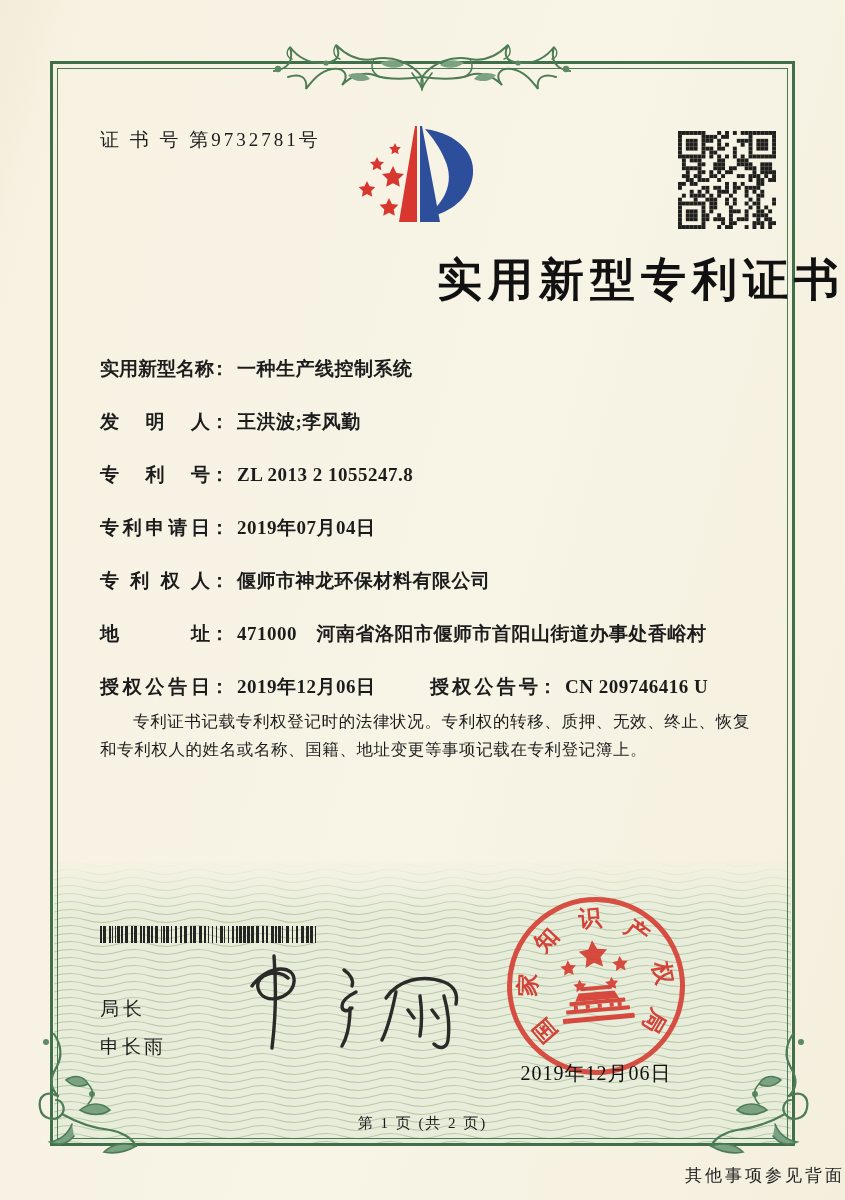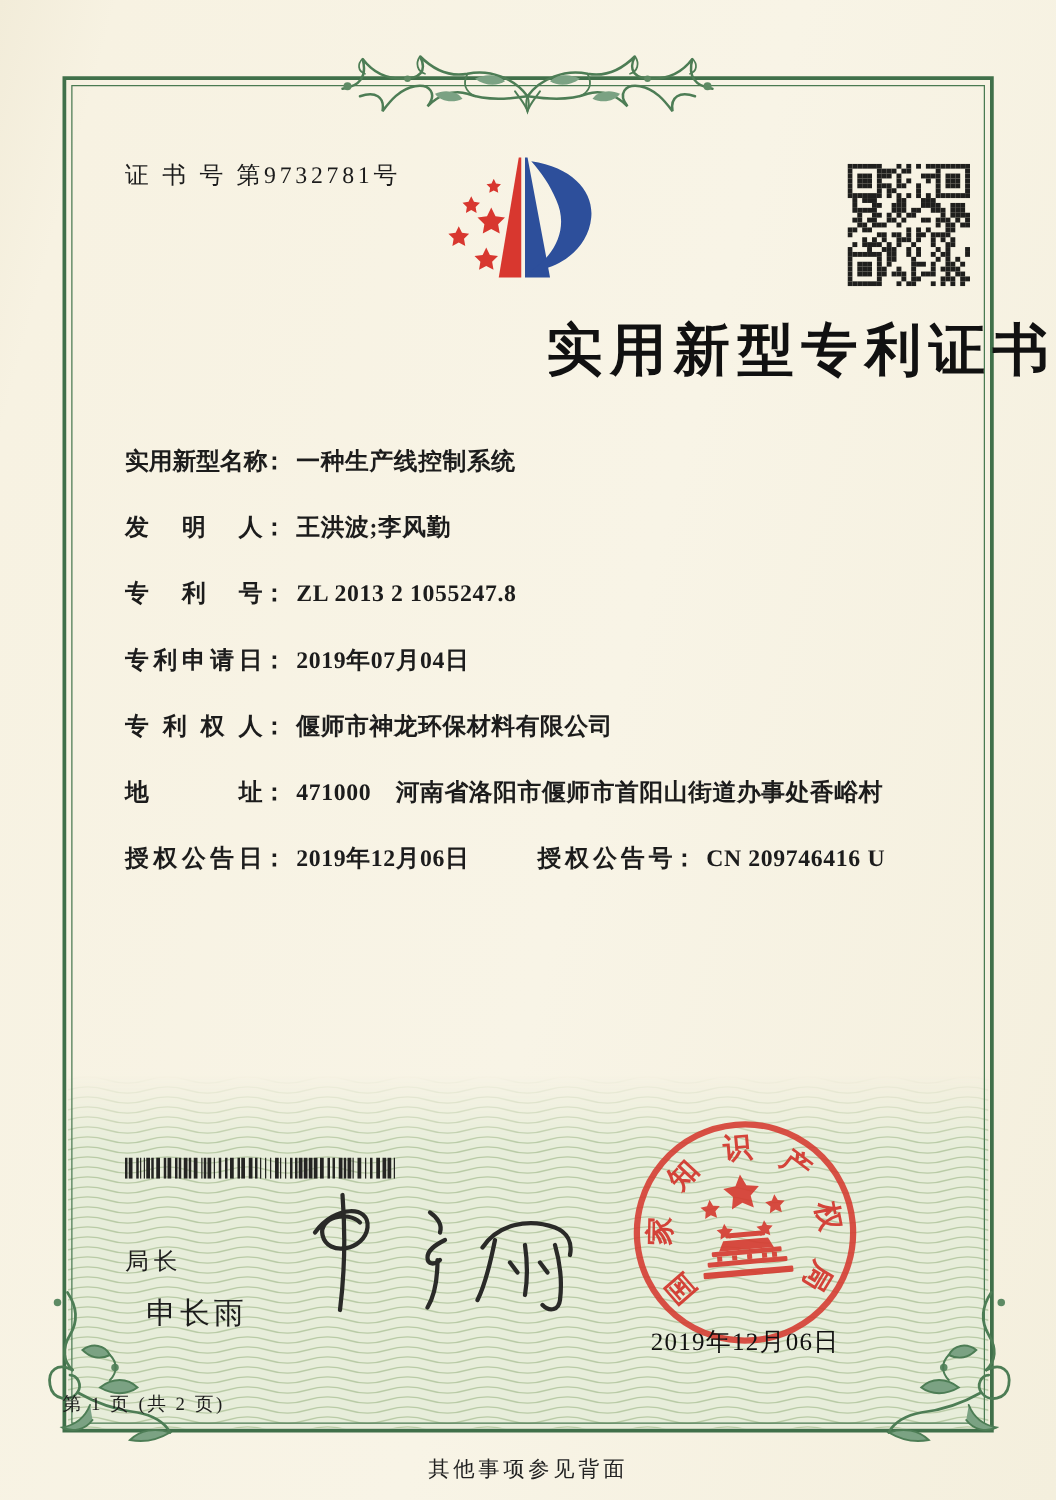--- a/index.html
+++ b/index.html
@@ -48,45 +48,45 @@
   .grant-no-group .f-label{ width:108px; }
   
   .body-text{
     position:absolute; left:100px; top:708px; width:650px;
     font-size:16.5px; line-height:27.5px; text-align:justify; letter-spacing:0.6px;
   }
   .body-text p{ text-indent:2em; }
   
   .barcode{ position:absolute; left:100px; top:926px; width:222px; height:17px; }
   .signer-title{ position:absolute; left:100px; top:996px; font-size:19px; letter-spacing:4px;text-align:right; }
-  .signer-name{ position:absolute; left:100px; top:1034px; font-size:24px; letter-spacing:3px;margin-left:17px; }
+  .signer-name{ position:absolute; left:100px; top:1034px; font-size:19px; letter-spacing:3px; }
   .signature{ position:absolute; left:238px; top:952px; }
   .seal{
     position:absolute; left:507px; top:897px; width:178px; height:178px;
     transform:rotate(-5deg);
   }
   .seal-ring{
     position:absolute; left:0; top:0; width:100%; height:100%;
     border:5px solid rgba(213,57,47,.88); border-radius:50%;
   }
   .seal-char{
     position:absolute; left:50%; top:50%; font-size:23px; font-weight:bold;
     color:rgba(210,52,43,.92); transform:translate(-50%,-50%) rotate(var(--a)) translateY(-68px);
   }
   .seal-emblem{ position:absolute; left:50%; top:50%; transform:translate(-50%,-50%); opacity:.9; }
   .seal-date{
     position:absolute; left:500px; top:1060px; width:192px; text-align:center;
     font-size:20px; letter-spacing:1px; color:#111;
   }
   .page-info{
-    position:absolute; left:50px; top:1114px; width:745px; 
+    position:absolute; left:50px; top:1114px; width:745px; text-align:center;
     font-size:15px; letter-spacing:2px;
   }
   .footer-note{
-    position:absolute; left:0; top:1164px; width:100%; text-align:center;
+    position:absolute; left:0; top:1164px; width:100%; text-align:right;
     font-size:17px; letter-spacing:3px; color:#222;
   }
   
   .orn-top{ position:absolute; left:262px; top:33px; }
   .orn-bl{ position:absolute; left:32px; top:1032px; }
   .orn-br{ position:absolute; left:703px; top:1032px; transform:scaleX(-1); }
 </style>
 </head>
 <body>
 
@@ -523,20 +523,21 @@
     </div>
     <div class="field-row">
       <span class="f-label">授权公告日</span><span class="f-colon">：</span><span class="f-value">2019年12月06日</span>
       <span class="grant-no-group">
         <span class="f-label">授权公告号</span><span class="f-colon">：</span><span class="f-value">CN 209746416 U</span>
       </span>
     </div>
   </div>
 
   <div class="body-text">
+    <p>专利证书记载专利权登记时的法律状况。专利权的转移、质押、无效、终止、恢复和专利权人的姓名或名称、国籍、地址变更等事项记载在专利登记簿上。</p>
   </div>
 
   <div class="barcode">
     <svg id="barcode-svg" width="222" height="17" xmlns="http://www.w3.org/2000/svg">
         <rect x="0" y="0" width="2" height="17" fill="#242422"></rect>
         <rect x="3" y="0" width="3" height="17" fill="#242422"></rect>
         <rect x="9" y="0" width="2" height="17" fill="#242422"></rect>
         <rect x="12" y="0" width="1" height="17" fill="#242422"></rect>
         <rect x="15" y="0" width="1" height="17" fill="#242422"></rect>
         <rect x="17" y="0" width="3" height="17" fill="#242422"></rect>

